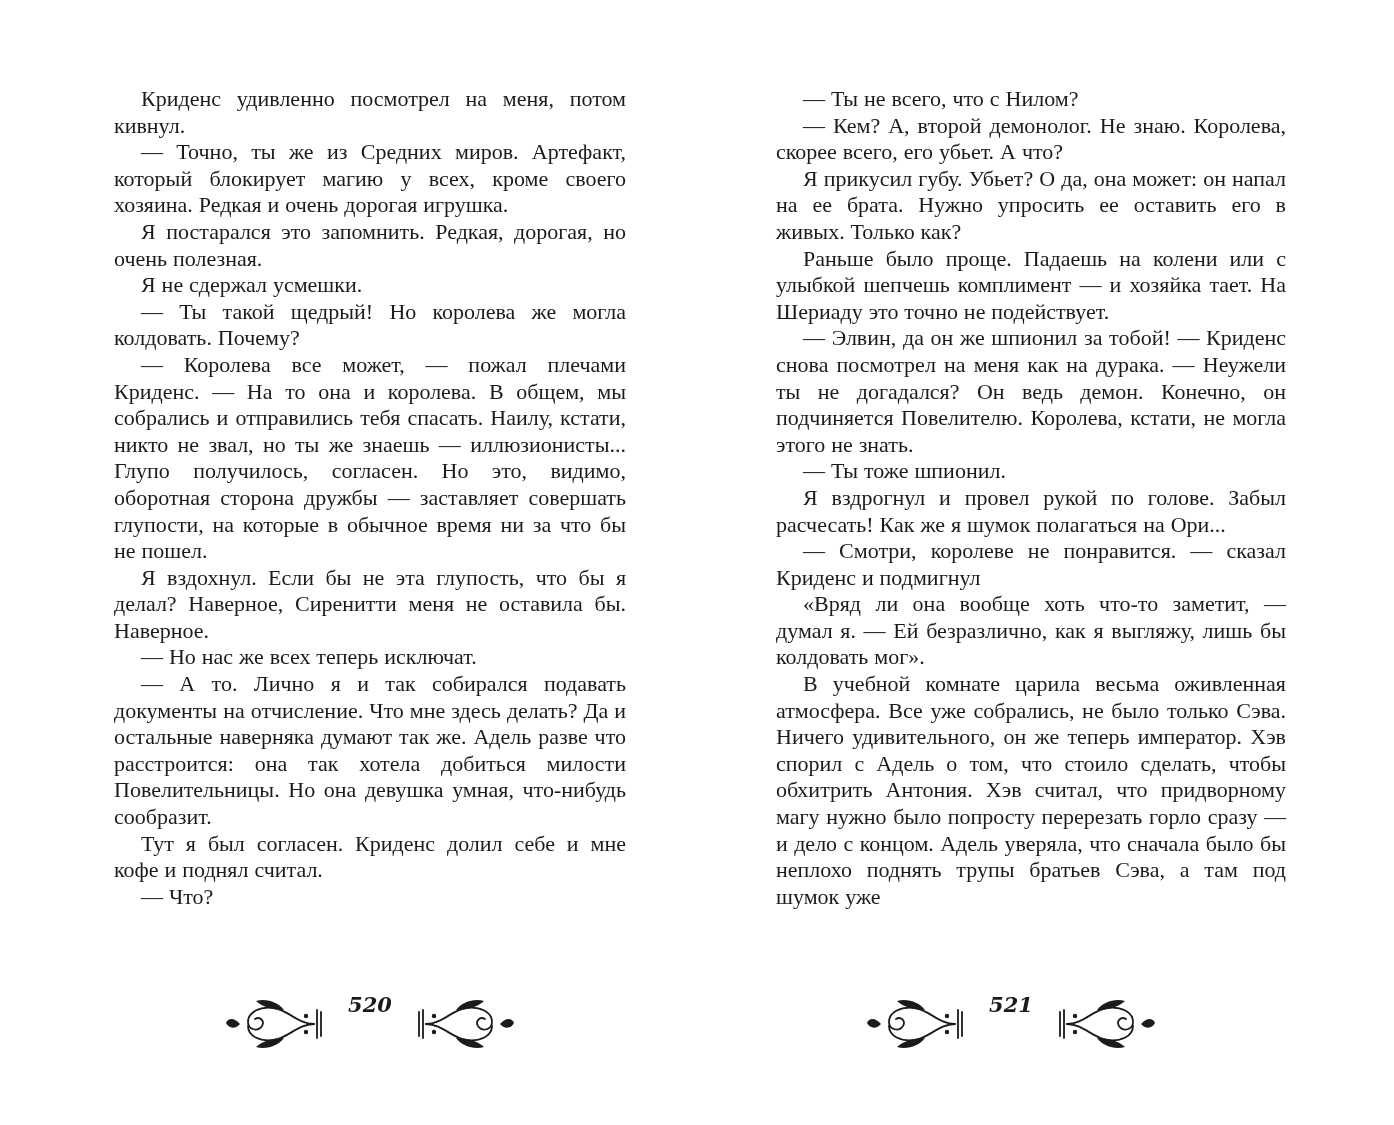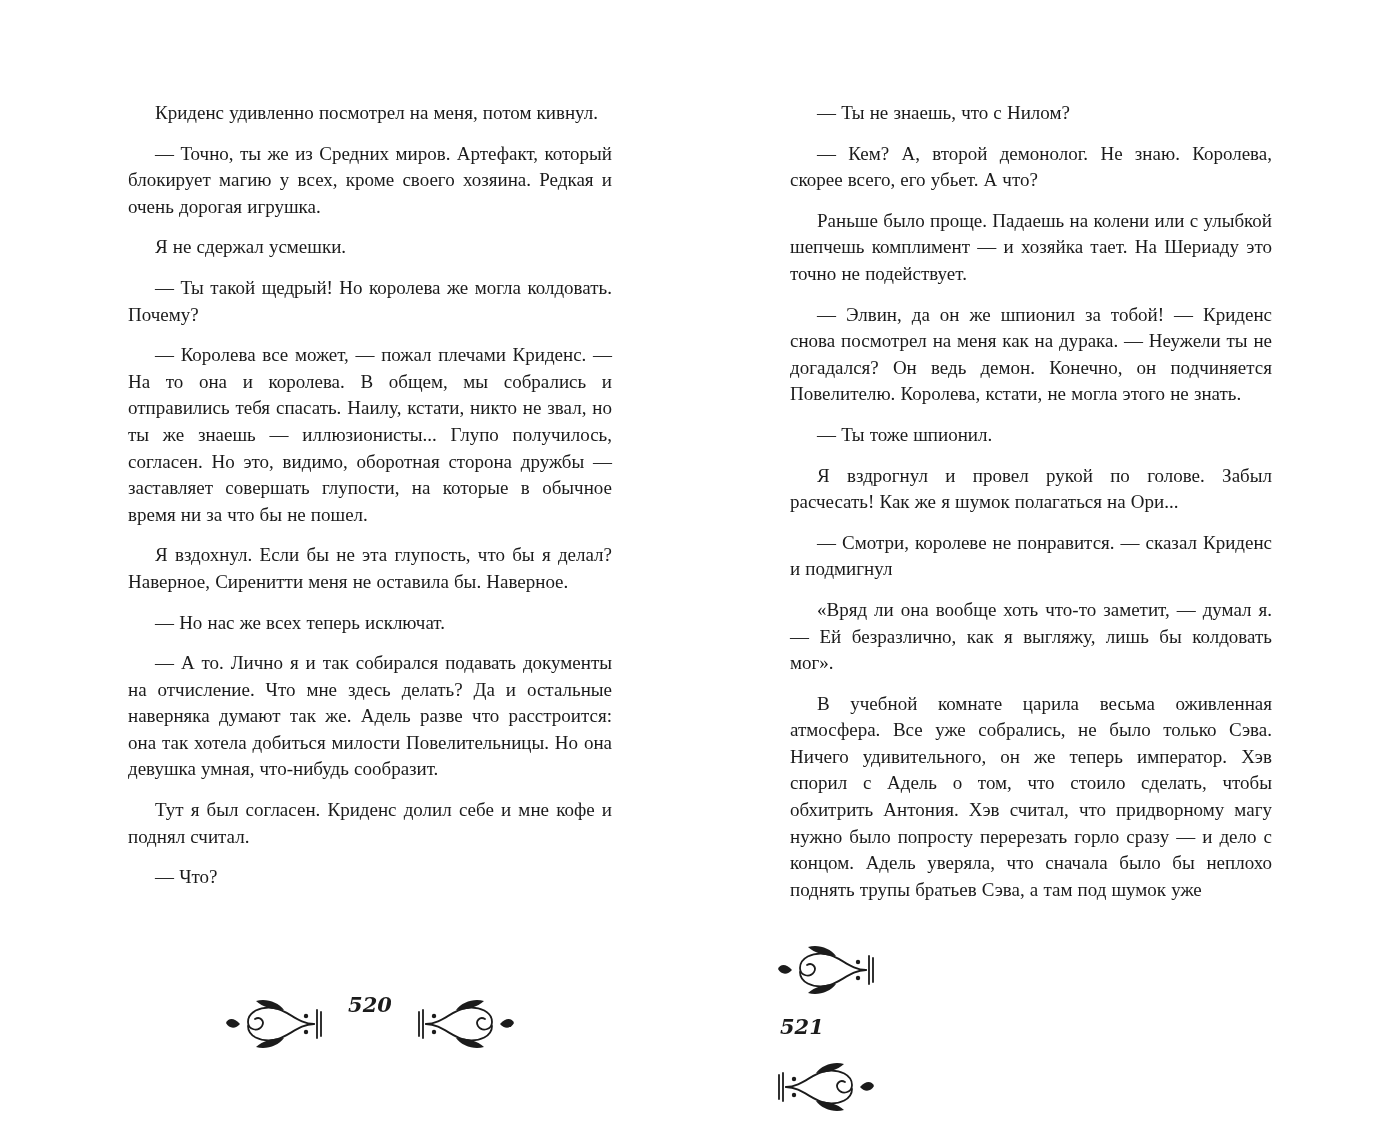--- a/index.html
+++ b/index.html
@@ -9,59 +9,60 @@
     position: relative;
     background: #ffffff;
     color: #1b1b1b;
     font-family: "Liberation Serif", "DejaVu Serif", serif;
     overflow: hidden;
   }
   .page-text { position: absolute; top: 86px; }
   .page-text-left  { left: 114px; width: 512px; }
   .page-text-right { left: 776px; width: 510px; }
   .page-text p {
-    margin: 14px;
+    margin: 0;
     text-indent: 27px;
     text-align: justify;
-    font-size: 19px;
+    font-size: 22px;
     line-height: 26.6px;
     hyphens: auto;
     -webkit-hyphens: auto;
     word-spacing: 0.02em;
   }
   .page-footer {
     position: absolute;
     top: 996px;
     height: 64px;
     display: flex;
     align-items: flex-start;
     justify-content: center;
     gap: 20px;
   }
   .footer-left  { left: 114px; width: 512px; }
-  .footer-right { left: 776px; width: 510px; flex-direction: column; }
+  .footer-right { left: 756px; width: 510px; }
   .page-number {
     font-family: "DejaVu Serif", serif;
     font-weight: bold;
     font-style: italic;
     font-size: 21px;
     padding: 0 4px;
     line-height: 1;
     transform: translateY(-2px);
   }
   .flourish { color: #1b1b1b; display: inline-block; }
   .flourish svg { display: block; }
   .flourish.mirrored { transform: scaleX(-1); }
 </style>
 </head>
 <body>
 
 <div class="page-text page-text-left">
     <p>Криденс удивленно посмотрел на меня, потом кивнул.</p>
     <p>— Точно, ты же из Средних миров. Артефакт, который блокирует магию у всех, кроме своего хозяина. Редкая и очень дорогая игрушка.</p>
+    <p>Я постарался это запомнить. Редкая, дорогая, но очень полезная.</p>
     <p>Я не сдержал усмешки.</p>
     <p>— Ты такой щедрый! Но королева же могла колдовать. Почему?</p>
     <p>— Королева все может, — пожал плечами Криденс. — На то она и королева. В общем, мы собрались и отправились тебя спасать. Наилу, кстати, никто не звал, но ты же знаешь — иллюзионисты... Глупо получилось, согласен. Но это, видимо, оборотная сторона дружбы — заставляет совершать глупости, на которые в обычное время ни за что бы не пошел.</p>
     <p>Я вздохнул. Если бы не эта глупость, что бы я делал? Наверное, Сиренитти меня не оставила бы. Наверное.</p>
     <p>— Но нас же всех теперь исключат.</p>
     <p>— А то. Лично я и так собирался подавать документы на отчисление. Что мне здесь делать? Да и остальные наверняка думают так же. Адель разве что расстроится: она так хотела добиться милости Повелительницы. Но она девушка умная, что-нибудь сообразит.</p>
     <p>Тут я был согласен. Криденс долил себе и мне кофе и поднял считал.</p>
     <p>— Что?</p>
   </div>
 
@@ -91,22 +92,23 @@
         <path d="M16,28 C10,21 4,22 2,27 C5,33 12,33 16,28 Z" fill="currentColor" stroke="none"></path>
         <circle cx="82" cy="20" r="2.2" fill="currentColor" stroke="none"></circle>
         <circle cx="82" cy="36" r="2.2" fill="currentColor" stroke="none"></circle>
         <path d="M93,14 L93,42 M97,16 L97,40"></path>
       </g>
     </svg>
   </span>
 </div>
 
 <div class="page-text page-text-right">
-    <p>— Ты не знаешь, что с Нилом?</p>
+    <p>— Ты не всего, что с Нилом?</p>
     <p>— Кем? А, второй демонолог. Не знаю. Королева, скорее всего, его убьет. А что?</p>
+    <p>Я прикусил губу. Убьет? О да, она может: он напал на ее брата. Нужно упросить ее оставить его в живых. Только как?</p>
     <p>Раньше было проще. Падаешь на колени или с улыбкой шепчешь комплимент — и хозяйка тает. На Шериаду это точно не подействует.</p>
     <p>— Элвин, да он же шпионил за тобой! — Криденс снова посмотрел на меня как на дурака. — Неужели ты не догадался? Он ведь демон. Конечно, он подчиняется Повелителю. Королева, кстати, не могла этого не знать.</p>
     <p>— Ты тоже шпионил.</p>
     <p>Я вздрогнул и провел рукой по голове. Забыл расчесать! Как же я шумок полагаться на Ори...</p>
     <p>— Смотри, королеве не понравится. — сказал Криденс и подмигнул</p>
     <p>«Вряд ли она вообще хоть что-то заметит, — думал я. — Ей безразлично, как я выгляжу, лишь бы колдовать мог».</p>
     <p>В учебной комнате царила весьма оживленная атмосфера. Все уже собрались, не было только Сэва. Ничего удивительного, он же теперь император. Хэв спорил с Адель о том, что стоило сделать, чтобы обхитрить Антония. Хэв считал, что придворному магу нужно было попросту перерезать горло сразу — и дело с концом. Адель уверяла, что сначала было бы неплохо поднять трупы братьев Сэва, а там под шумок уже</p>
   </div>
 
 <div class="page-footer footer-right">

